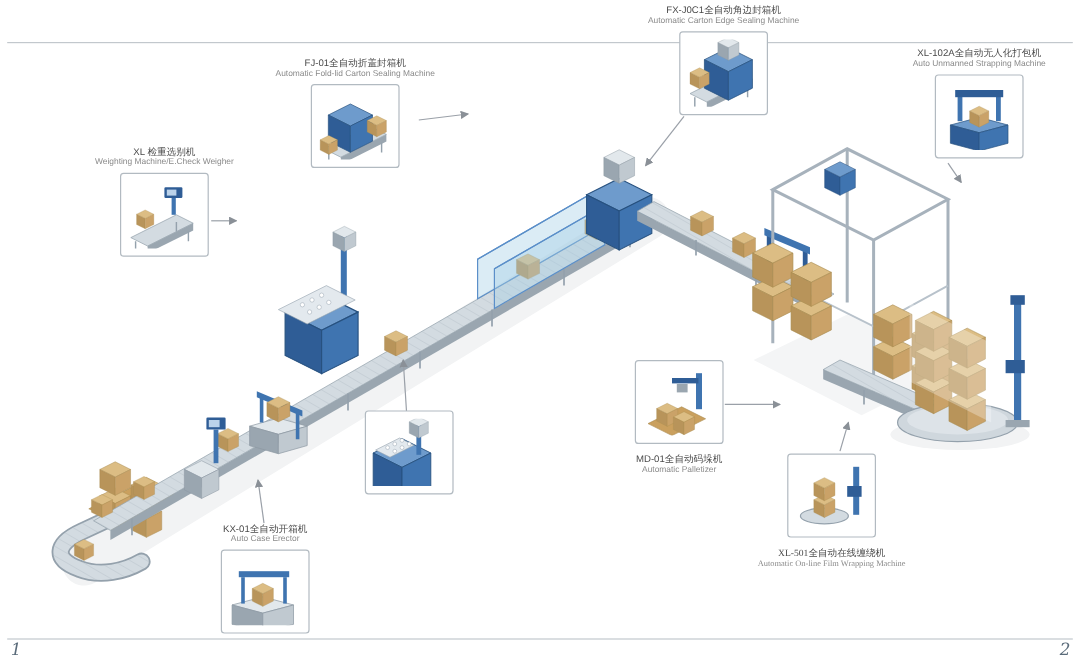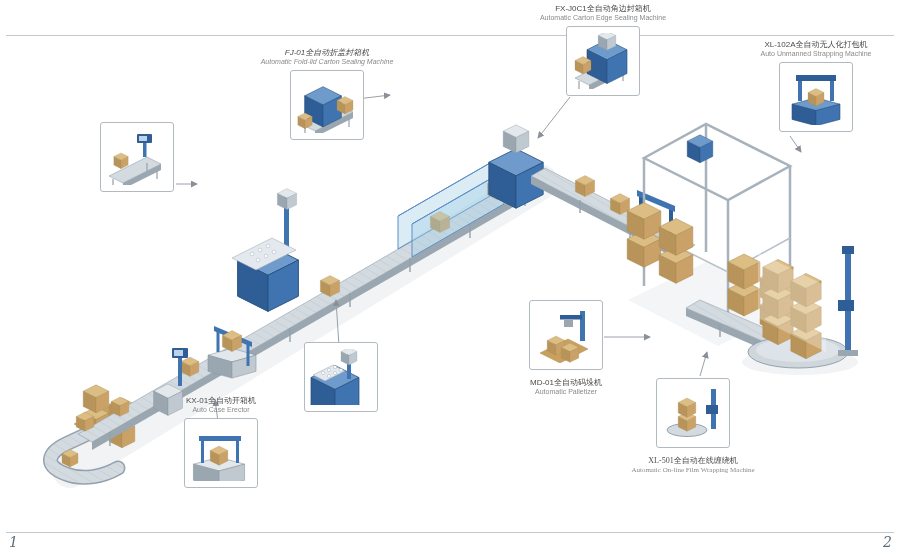--- a/index.html
+++ b/index.html
@@ -13,26 +13,26 @@
   .pg-left{left:9px;top:534px;}
   .pg-right{right:8px;top:534px;}
   .callout{position:absolute;width:190px;text-align:center;}
   .callout .lbl{margin-bottom:3px;}
   .callout .cn{font-size:8px;color:#4a4a4a;line-height:1.3;}
   .callout .en{font-size:7px;color:#8a8a8a;line-height:1.25;}
   .callout .frame{margin:0 auto;width:74px;height:70px;background:#fff;border:1px solid #b2bac1;
                   border-radius:3px;display:flex;align-items:center;justify-content:center;box-sizing:border-box;}
   .callout .lbl-after{margin-top:8px;}
   #co-fx{left:508px;top:4px;}
-  #co-fj{left:232px;top:48px;font-style:italic;}
+  #co-fj{left:201px;top:48px;}
   #co-xl102a{left:721px;top:40px;}
   #co-weigher{left:42px;top:122px;}
   #co-zx{left:246px;top:342px;}
   #co-md{left:471px;top:300px;}
-  #co-kx{left:126px;top:396px;}
+  #co-kx{left:126px;top:436px;}
   #co-xl501{left:598px;top:378px;font-family:Liberation Serif, serif;}
 </style>
 </head>
 <body>
 
 <div class="canvas">
 
   <div class="rule rule-top"></div>
 
   <svg class="scene" width="900" height="556" viewBox="0 0 900 556">
@@ -248,20 +248,24 @@
         <use href="#bluebox" transform="translate(32,36) scale(1.5,0.8)"></use>
         <rect x="14" y="10" width="4" height="22" fill="#3f74b0"></rect>
         <rect x="46" y="10" width="4" height="22" fill="#3f74b0"></rect>
         <rect x="12" y="6" width="40" height="6" fill="#2f5d96"></rect>
         <use href="#cube" transform="translate(32,24) scale(0.5)"></use>
       </svg>
     </div>
   </div>
 
   <div class="callout" id="co-weigher">
+    <div class="lbl">
+      <div class="cn">XL 检重选别机</div>
+      <div class="en">Weighting Machine/E.Check Weigher</div>
+    </div>
     <div class="frame">
       <svg width="64" height="56" viewBox="0 0 64 56">
         <use href="#beltS" transform="translate(30,36)"></use>
         <rect x="38" y="12" width="3.5" height="16" fill="#3f74b0"></rect>
         <rect x="32" y="5" width="15" height="9" rx="1" fill="#2f5d96"></rect>
         <rect x="34" y="7" width="8" height="5" fill="#bcd3ea"></rect>
         <use href="#cube" transform="translate(16,28) scale(0.45)"></use>
       </svg>
     </div>
   </div>

